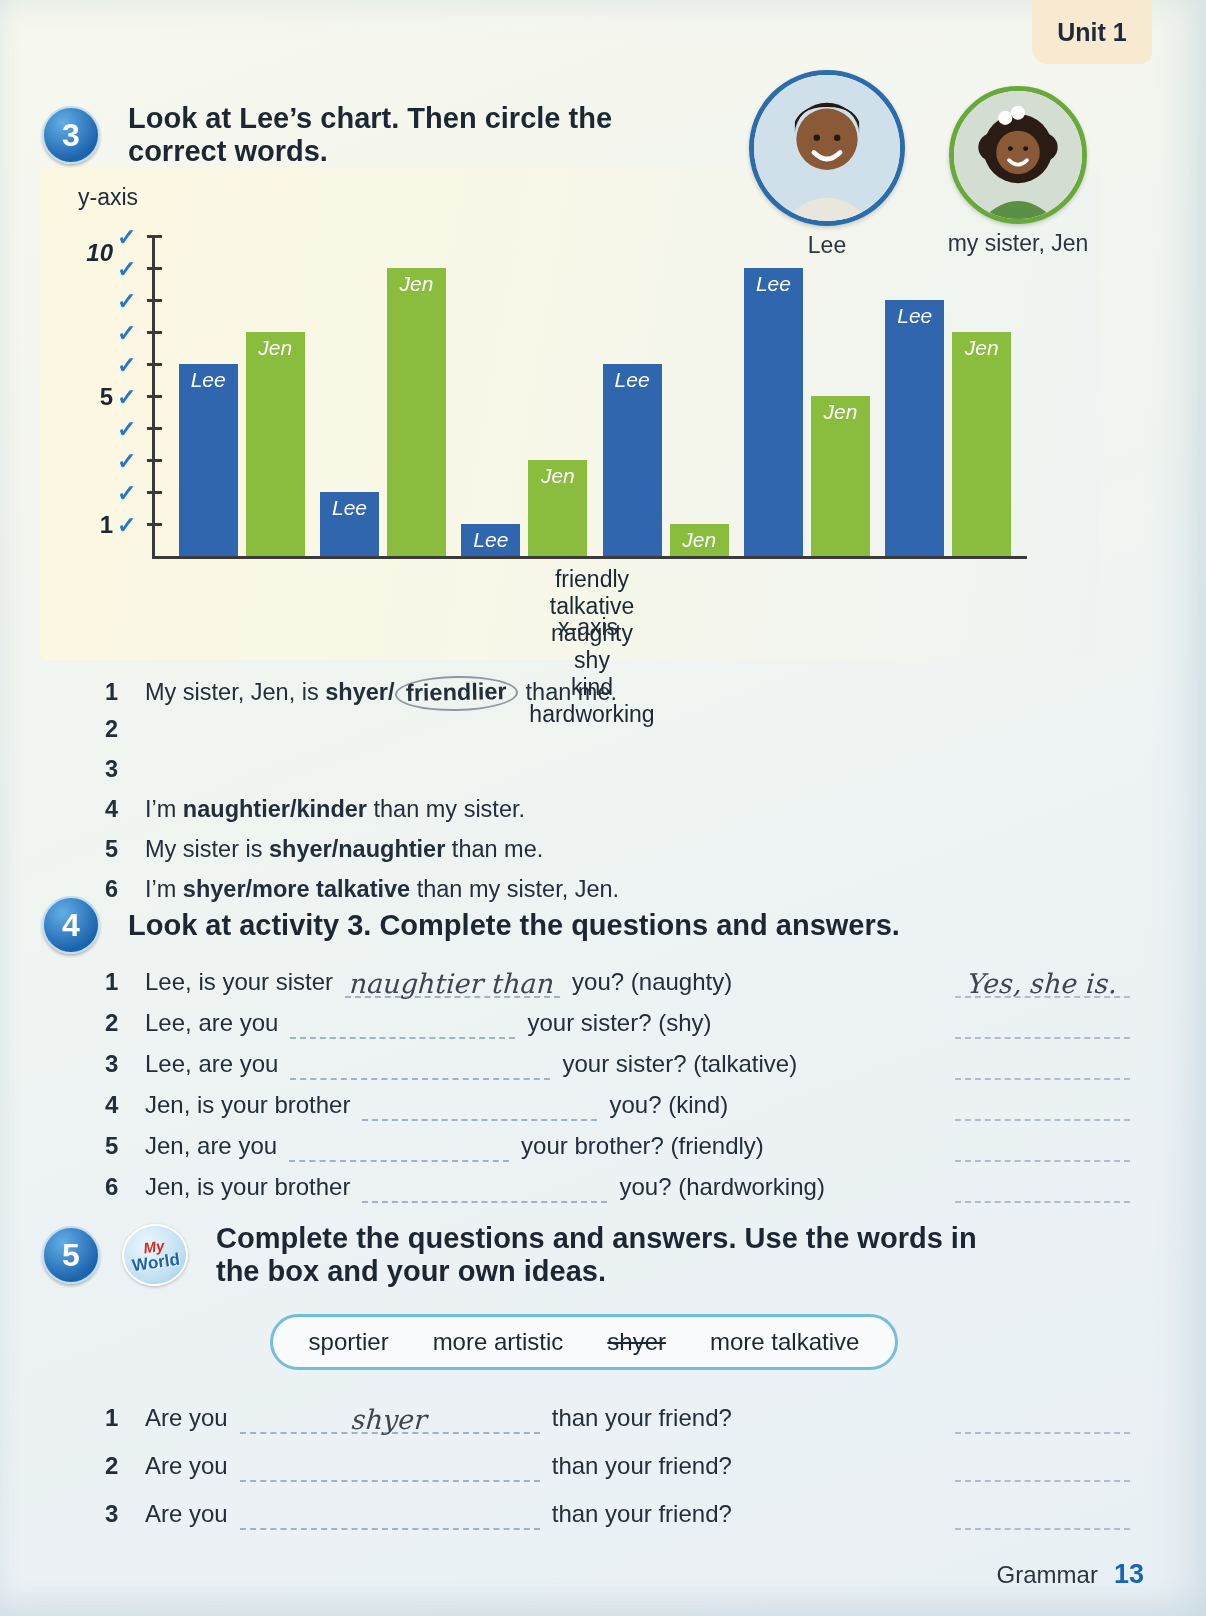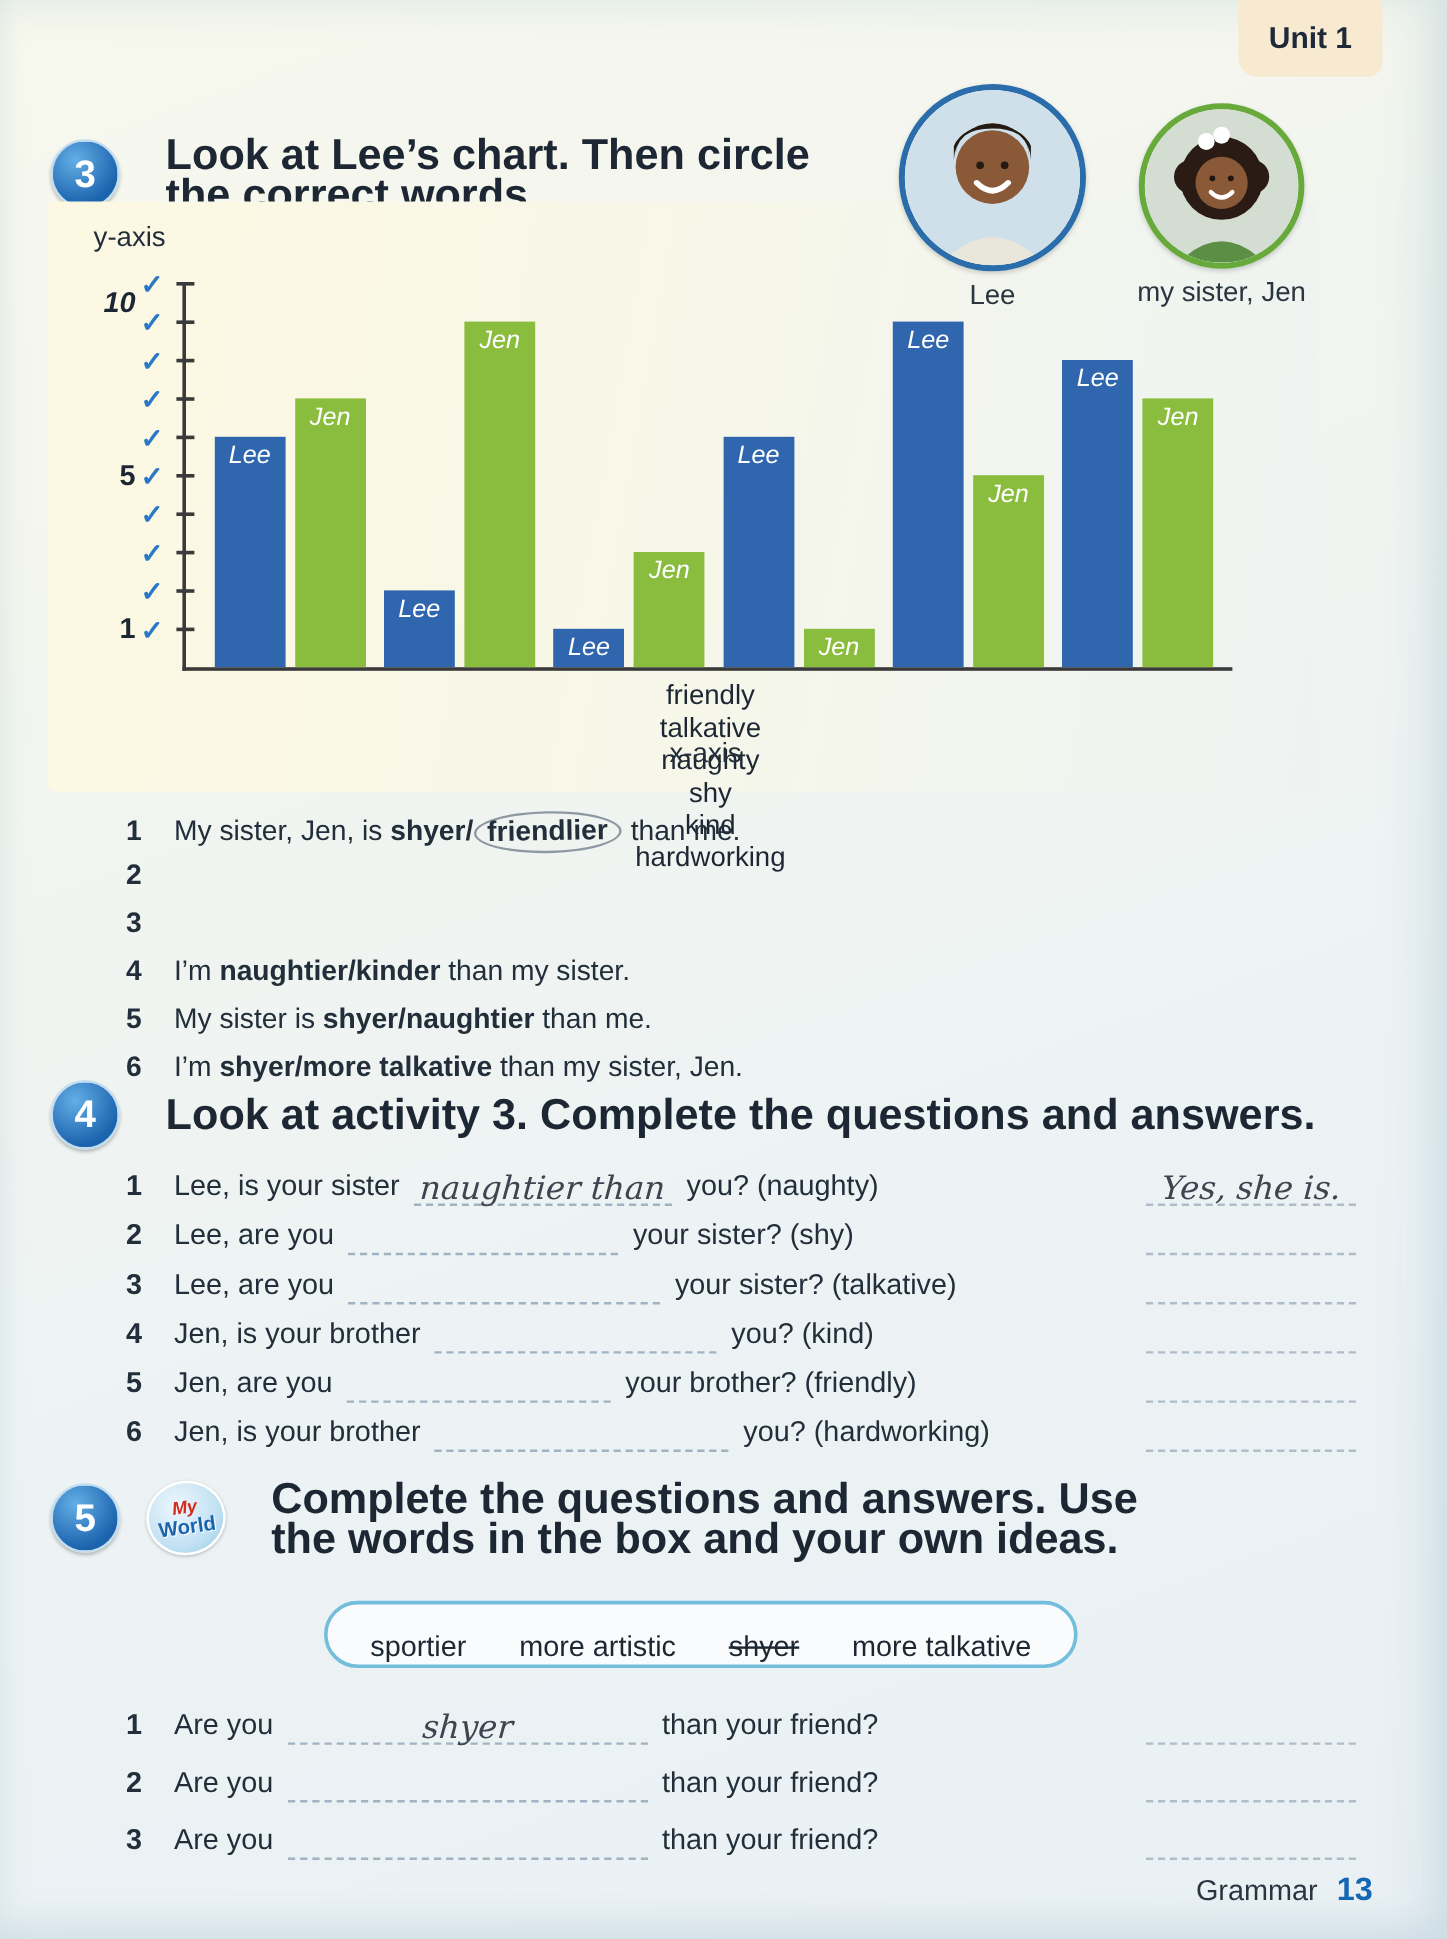--- a/index.html
+++ b/index.html
@@ -19,21 +19,21 @@
   }
   
   .act-header { display:flex; align-items:center; gap:22px; }
   .act-num {
     width:54px; height:54px; border-radius:50%; flex:0 0 54px;
     background: radial-gradient(circle at 35% 28%, #63aee6, #1b63ad 72%);
     color:#fff; font-weight:bold; font-size:32px;
     display:flex; align-items:center; justify-content:center;
     border:2px solid #c3ddf0; box-shadow:0 2px 3px rgba(0,0,0,0.25);
   }
-  .act-title { margin:16px; font-size:36px; font-weight:bold; color:#1c2733; line-height:33px; }
+  .act-title { margin:6px; font-size:29px; font-weight:bold; color:#1c2733; line-height:33px; }
   .act3-header { position:absolute; left:42px; top:96px; width:680px; }
   
   .photo-wrap { position:absolute; display:flex; flex-direction:column; align-items:center; z-index:5; }
   .photo-lee { left:742px; top:70px; width:170px; }
   .photo-jen { left:928px; top:86px; width:180px; }
   .photo-circle { border-radius:50%; overflow:hidden; box-shadow:0 2px 4px rgba(0,0,0,0.18); }
   .photo-lee .photo-circle { width:146px; height:146px; border:5px solid #2b6cab; }
   .photo-jen .photo-circle { width:128px; height:128px; border:5px solid #68a93c; }
   .photo-circle svg { display:block; width:100%; height:100%; }
   .photo-label { margin-top:6px; font-size:23px; color:#2a3540; text-align:center; white-space:nowrap; }
@@ -98,21 +98,21 @@
     display:flex; flex-direction:column; align-items:center; justify-content:center;
     transform:rotate(-8deg); box-shadow:0 1px 3px rgba(0,0,0,0.25); border:2px solid #fff;
   }
   .mw-my { color:#d42b1e; font-weight:bold; font-style:italic; font-size:15px; line-height:14px; }
   .mw-world { color:#1b63ad; font-weight:bold; font-size:17px; line-height:17px; text-shadow:1px 1px 0 #fff; }
   .act5-title { width:775px; }
   
   .word-box {
     margin:20px 0 0 228px; width:628px; height:56px; box-sizing:border-box;
     border:3px solid #74bedd; border-radius:30px; background:rgba(255,255,255,0.7);
-    display:flex; align-items:flex-end; justify-content:center; gap:44px; font-size:24px; color:#1c2733;
+    display:flex; align-items:center; justify-content:center; gap:44px; font-size:24px; color:#1c2733;
   }
   .word.struck { text-decoration:line-through; text-decoration-thickness:2px; }
   .act5 .fill-rows { margin-top:28px; }
   
   .footer {
     position:absolute; right:62px; bottom:26px;
     display:flex; align-items:baseline; gap:16px;
   }
   .footer-label { font-size:24px; color:#2a3540; }
   .page-num { font-size:27px; font-weight:bold; color:#1566b3; }

